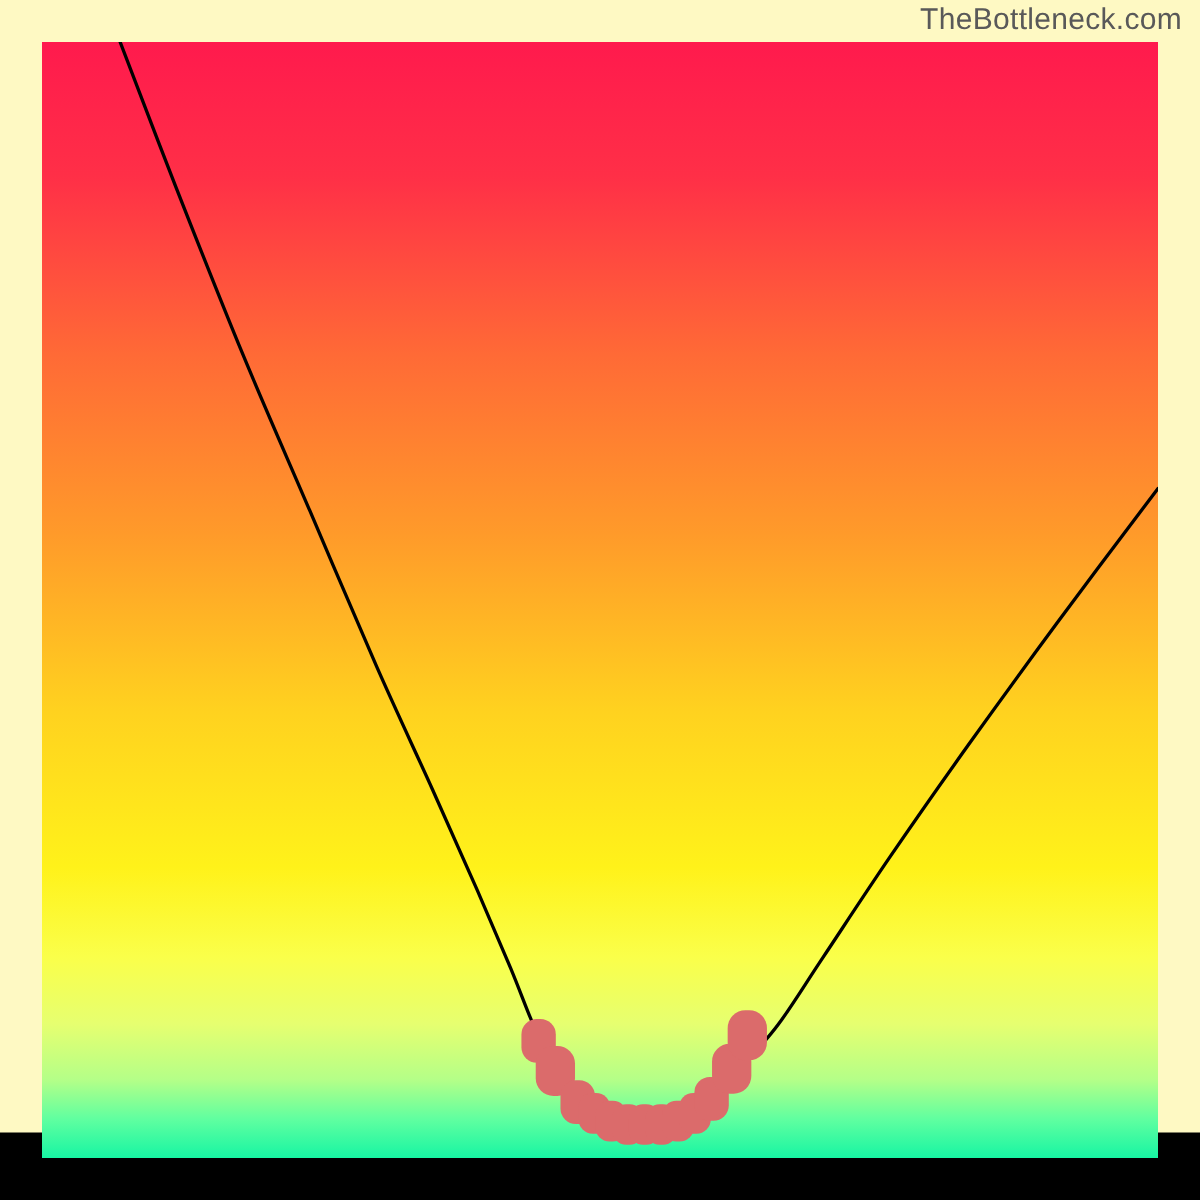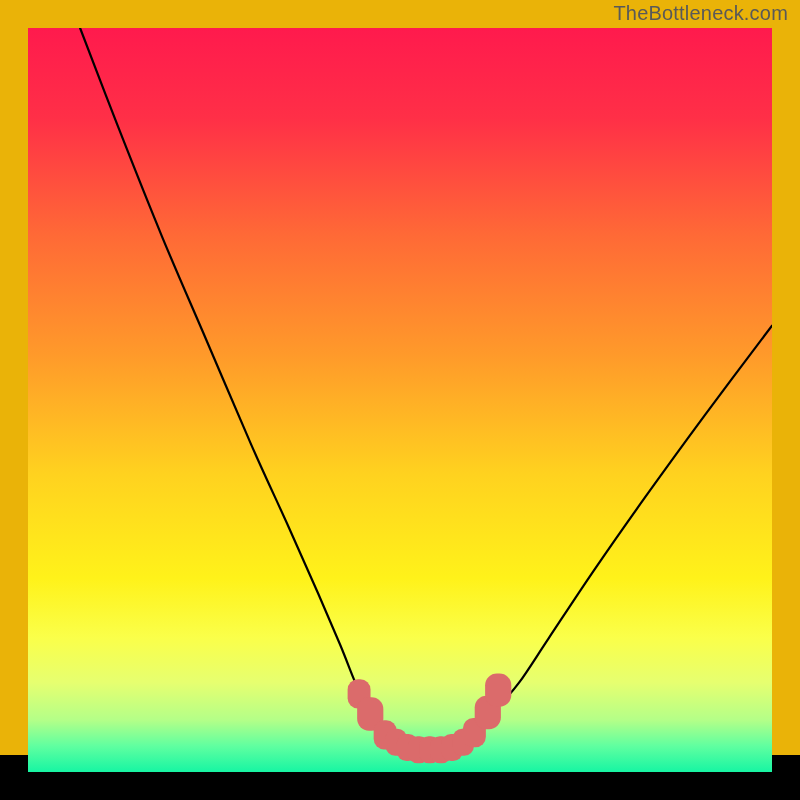--- a/index.html
+++ b/index.html
@@ -8,21 +8,21 @@
     width: 800px;
     height: 800px;
     overflow: hidden;
     background: #000;
     font-family: Arial, Helvetica, sans-serif;
   }
   .frame {
     position: absolute;
     top: 0; left: 0;
     width: 800px; height: 755px;
-    background: #eab308;
+    background: #fef9c3;
   }
   .plot {
     position: absolute;
     top: 28px;
     left: 28px;
     width: 744px;
     height: 744px;
     overflow: hidden;
   }
   .plot svg {

